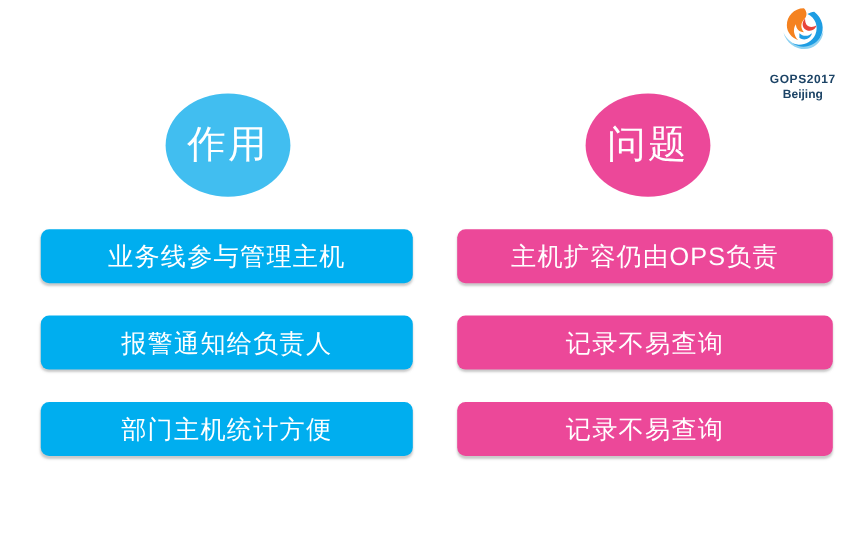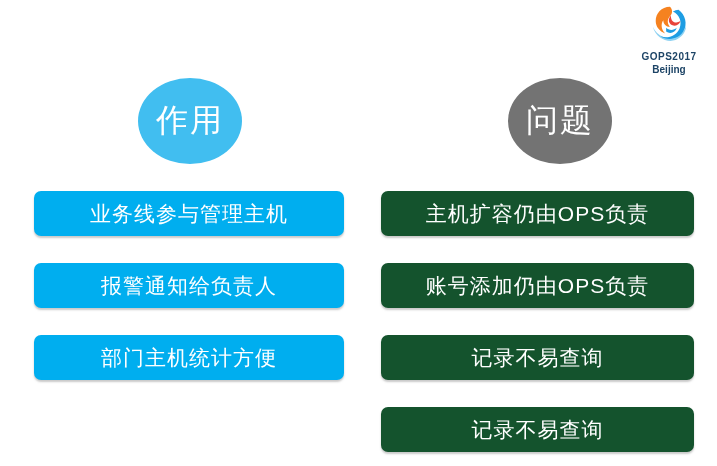--- a/index.html
+++ b/index.html
@@ -10,51 +10,51 @@
   }
 
   
   .logo {
     position:absolute; top:4px; right:12px; width:72px;
     display:flex; flex-direction:column; align-items:center;
   }
   .logo svg { width:38px; height:38px; display:block; }
   .logo .logo-line1 {
     font-size:10px; font-weight:bold; color:#1d4466;
-    letter-spacing:0.5px; line-height:1.25; margin-top:9px;
+    letter-spacing:0.5px; line-height:1.25; margin-top:19px;
   }
   .logo .logo-line2 {
     font-size:10px; font-weight:bold; color:#1d4466; line-height:1.2;
   }
 
   
   .ellipse {
     position:absolute; width:104px; height:86px; border-radius:50%;
     display:flex; align-items:center; justify-content:center;
     color:#ffffff; font-size:32px; letter-spacing:2px;
   }
   .ellipse.blue   { left:138px; top:78px; background:#41bef0; }
-  .ellipse.orange { left:508px; top:78px; background:#737373; }
+  .ellipse.orange { left:488px; top:78px; background:#ec4899; }
 
   
   .col {
     position:absolute; top:191px;
     display:flex; flex-direction:column; gap:27px;
   }
   .col.left  { left:34px;  width:310px; }
   .col.right { left:381px; width:313px; }
 
   .bar {
     height:45px; border-radius:7px;
     display:flex; align-items:center; justify-content:center;
     color:#ffffff; font-size:21px; letter-spacing:1px;
     box-shadow:0 2px 2px rgba(100,100,100,0.35);
   }
   .col.left  .bar { background:#00aeef; }
-  .col.right .bar { background:#14532d; }
+  .col.right .bar { background:#ec4899; }
 </style>
 </head>
 <body>
 
 <div class="logo">
   <span>
     <svg viewBox="0 0 40 40" aria-hidden="true">
       <path d="M3 24 C6 36 18 41 27 38 C34 35 38 29 38 23 C35 33 24 38 15 35 C9 33 5 29 3 24 Z" fill="#8fd2f2"></path>
       <path d="M30 6 C37 11 40 21 35 29 C30 37 19 39 11 34 C19 37 28 33 31 26 C34 19 31 11 24 8 C26 7 28 6 30 6 Z" fill="#1e9de3"></path>
       <path d="M21 3 C12 3 6 10 6 18 C6 24 10 29 16 31 C12 27 11 21 14 17 C14 21 17 24 21 24 C18 21 18 16 21 13 C24 10 24 6 21 3 Z" fill="#f58220"></path>
@@ -74,16 +74,15 @@
 </div>
 
 <div class="col left">
   <div class="bar">业务线参与管理主机</div>
   <div class="bar">报警通知给负责人</div>
   <div class="bar">部门主机统计方便</div>
 </div>
 
 <div class="col right">
   <div class="bar">主机扩容仍由OPS负责</div>
-  <div class="bar">账号添加仍由OPS负责</div>
   <div class="bar">记录不易查询</div>
   <div class="bar">记录不易查询</div>
 </div>
 
 </body></html>

